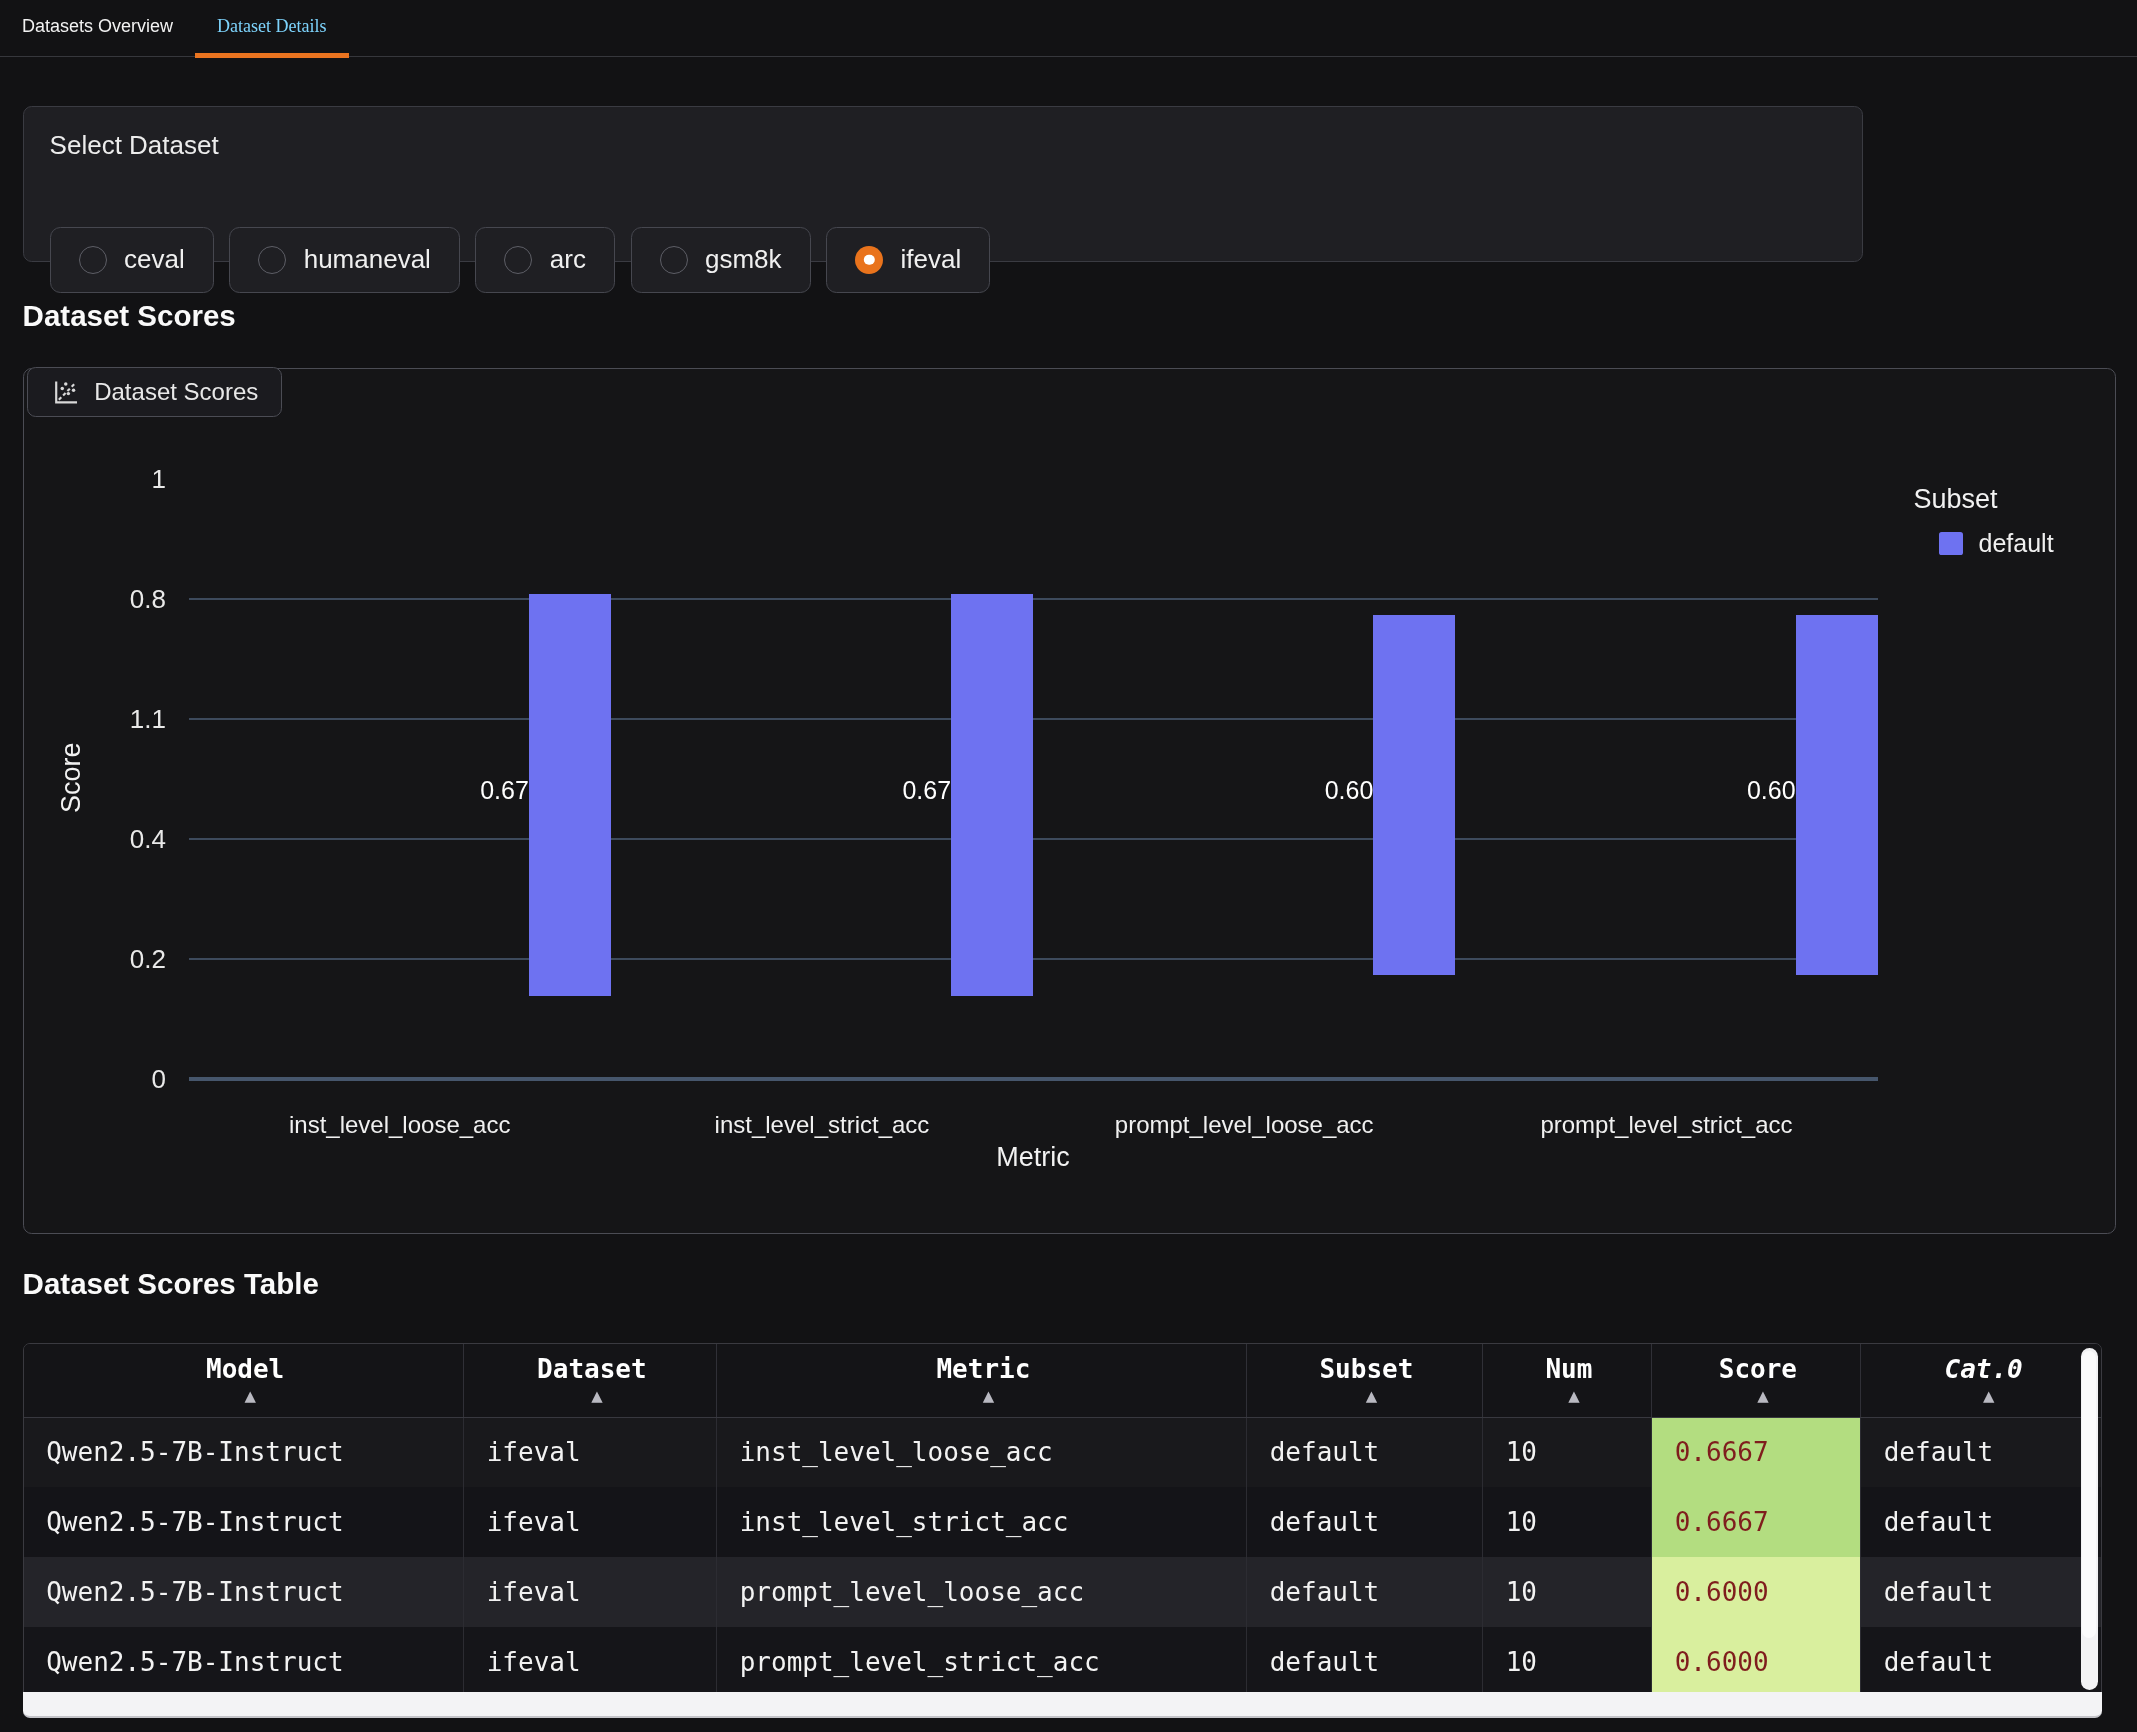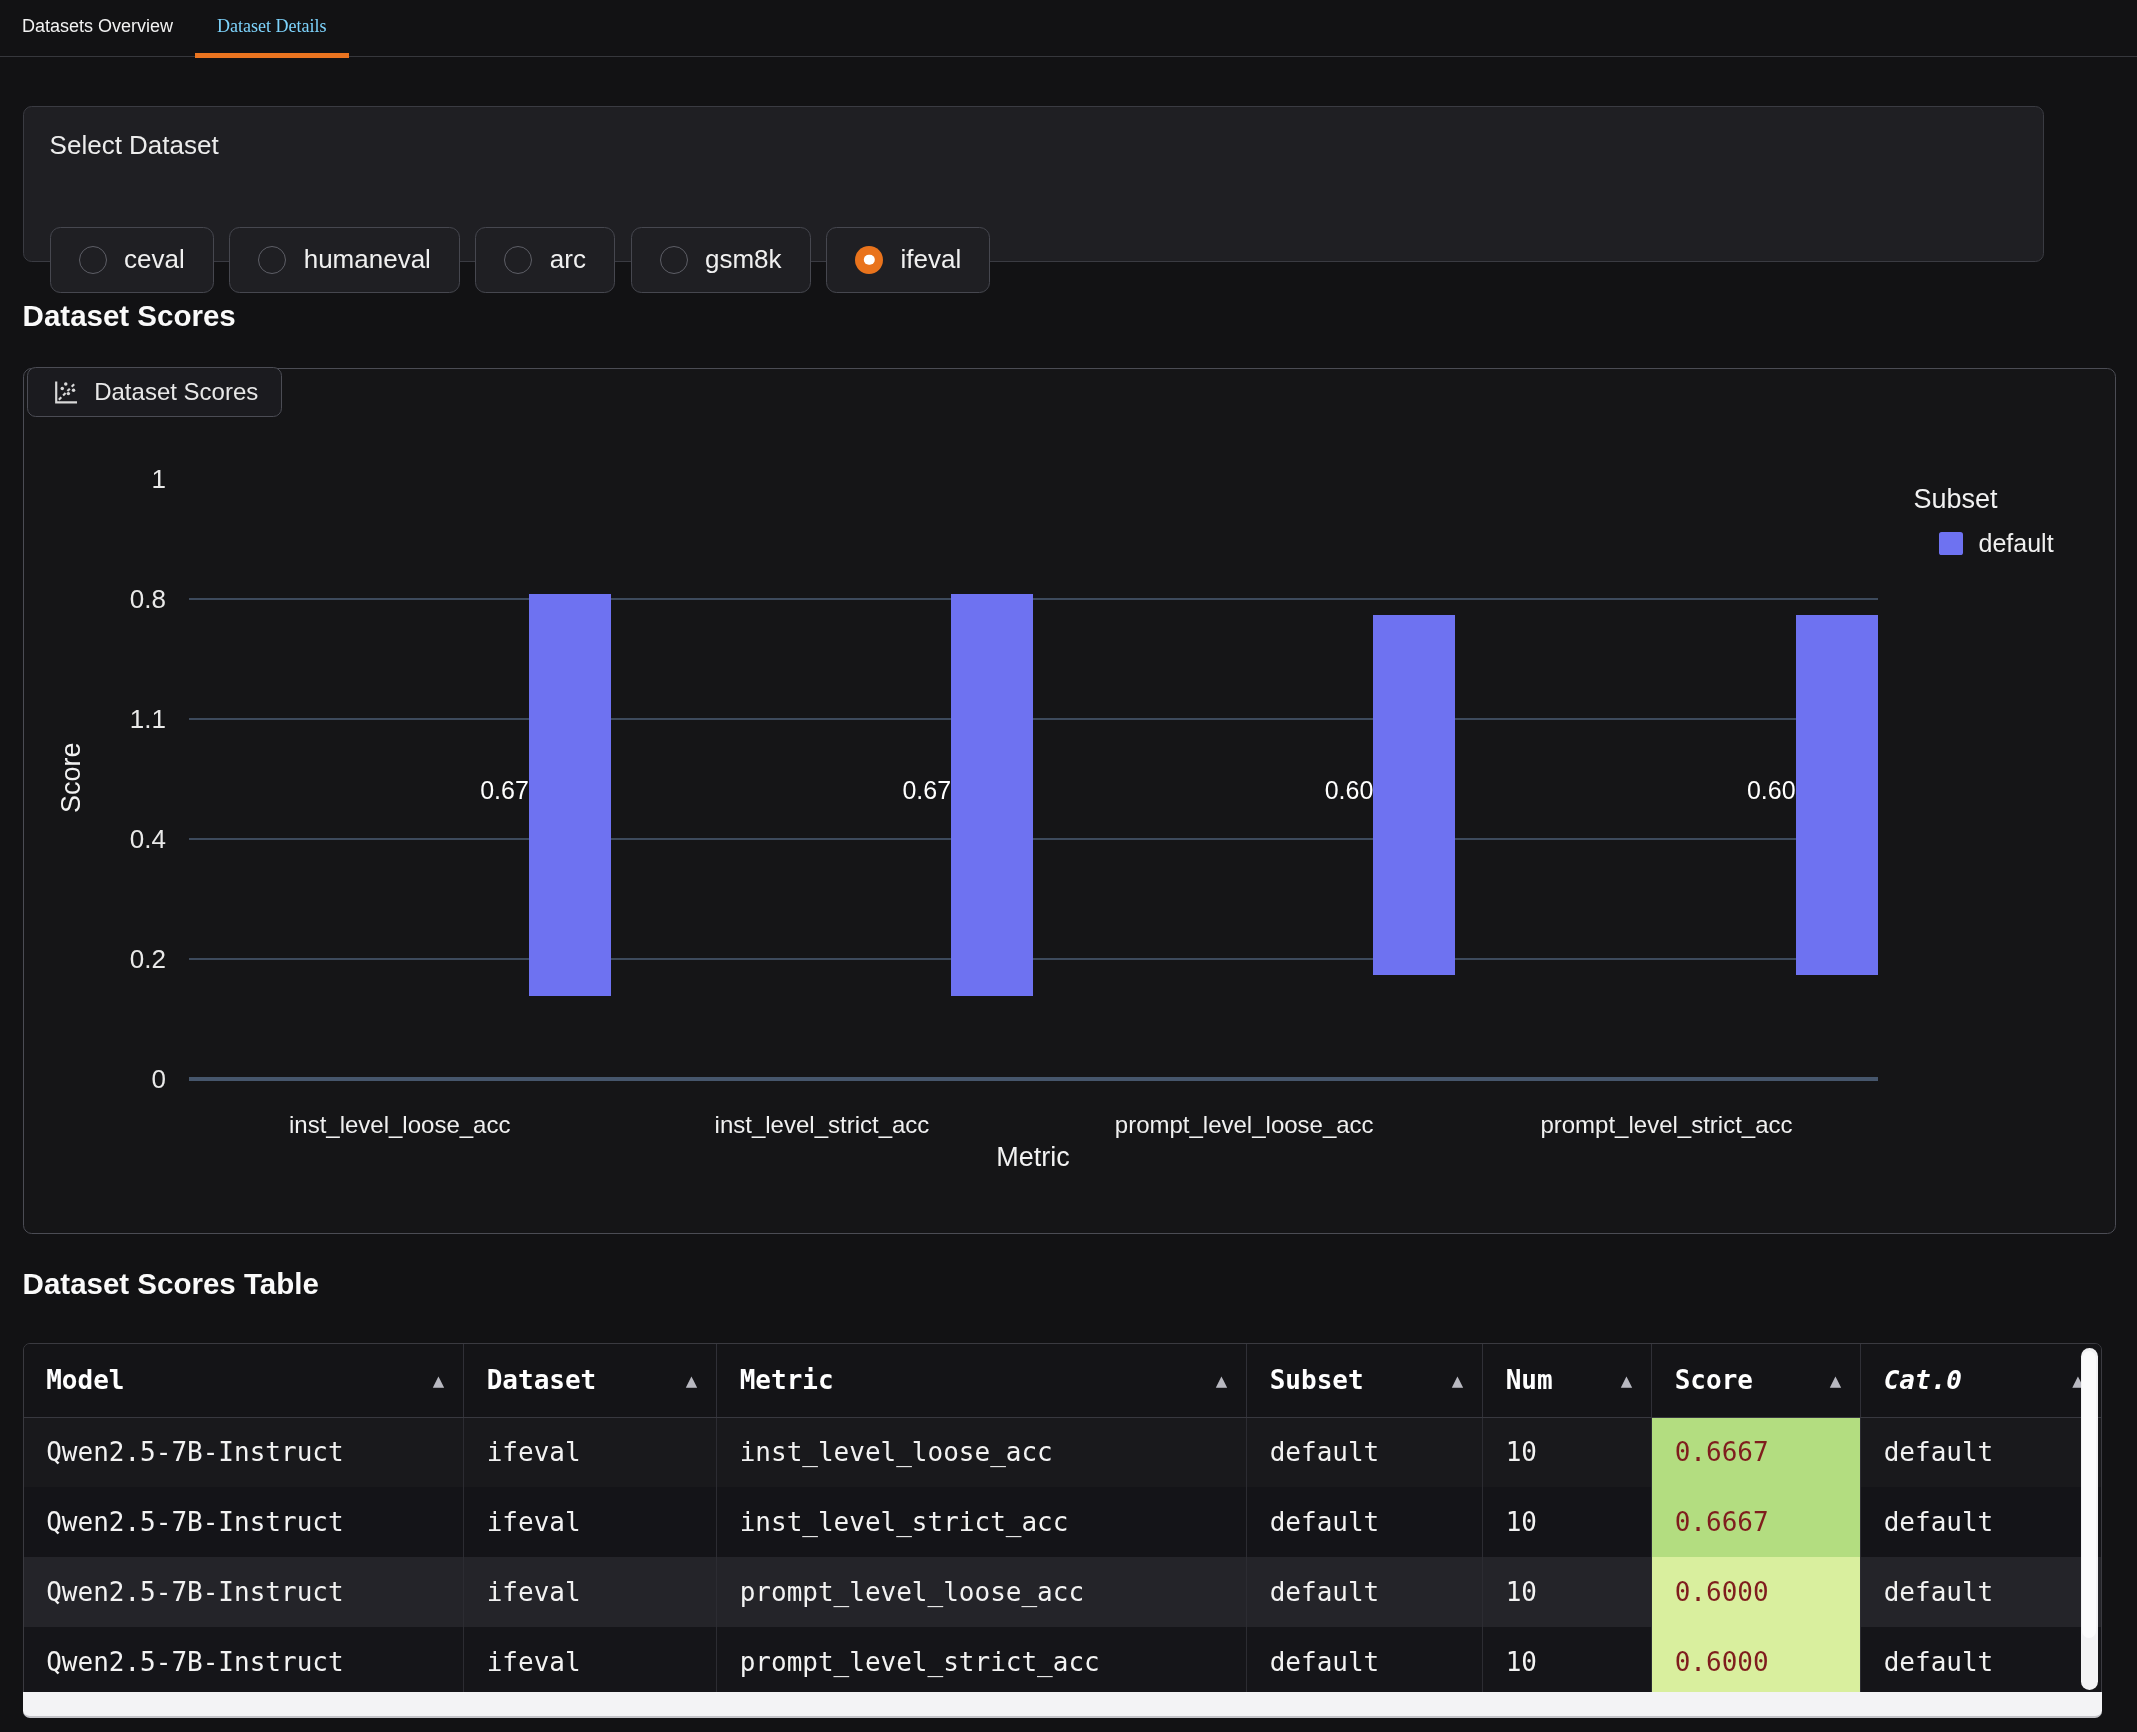--- a/index.html
+++ b/index.html
@@ -5,21 +5,21 @@
   * { margin:0; padding:0; box-sizing:border-box; }
   html,body { width:2138px; height:1733px; background:#121214; font-family:"Liberation Sans","DejaVu Sans",sans-serif; color:#ececec; overflow:hidden; }
   .page { position:relative; width:2138px; height:1733px; }
 
   
   .tabbar { position:absolute; left:0; top:0; width:2138px; height:57px; border-bottom:1.7px solid #36373c; display:flex; align-items:stretch; background:#121214; }
   .tab { display:flex; align-items:center; padding:0 22px; font-size:18px; color:#f2f2f2; cursor:pointer; border-bottom:5.2px solid transparent; margin-bottom:-1.7px; }
   .tab.active { color:#7dd3fc; border-bottom-color:#ea7420; font-weight:400;font-family:Liberation Serif, serif; }
 
   
-  .select-panel { position:absolute; left:22.6px; top:106px; width:2021px; height:156px; background:#1f1f23; border:1.7px solid #3a3b42; border-radius:8.7px; padding:22.6px 26px; }
+  .select-panel { position:absolute; left:22.6px; top:106px; width:1840px; height:156px; background:#1f1f23; border:1.7px solid #3a3b42; border-radius:8.7px; padding:22.6px 26px; }
   .select-label { font-size:26px; color:#ececec; }
   .options-row { display:flex; gap:15.6px; margin-top:21px; }
   .radio-option { display:flex; align-items:center; gap:17.4px; height:66px; padding:0 28px; border:1.7px solid #46474f; border-radius:10.4px; background:#1f1f23; font-size:26px; color:#f0f0f0; cursor:pointer;margin-top:45px; }
   .radio-circle { width:28px; height:28px; border-radius:50%; border:1.7px solid #5d5e66; background:transparent; position:relative; flex:0 0 auto; }
   .radio-option.selected .radio-circle { border:none; background:#e9731c; }
   .radio-option.selected .radio-circle::after { content:""; position:absolute; left:50%; top:50%; width:10.4px; height:10.4px; border-radius:50%; background:#ffffff; transform:translate(-50%,-50%); }
 
   
   .section-heading { position:absolute; left:22.6px; font-size:29.5px; font-weight:bold; color:#fafafa; }
   #scores-heading { top:299px; }
@@ -53,21 +53,21 @@
   .legend-entry { display:flex; align-items:center; gap:15.6px; margin-top:14px; margin-left:26px; cursor:pointer; }
   .legend-swatch { width:23.5px; height:23.5px; border-radius:2.6px; background:#6e72f1; }
   .legend-label { font-size:25px; color:#f0f0f0; }
 
   
   .table-wrap { position:absolute; left:22.6px; top:1343px; width:2079px; height:351px; border:1.7px solid #3a3a40; border-radius:7px 7px 0 0; overflow:hidden; background:#141417; }
   table { border-collapse:collapse; table-layout:fixed; width:2079px; font-family:"DejaVu Sans Mono","Liberation Mono",monospace; }
   col.c-model{width:440px;} col.c-dataset{width:253px;} col.c-metric{width:530px;} col.c-subset{width:236px;} col.c-num{width:169px;} col.c-score{width:209px;} col.c-cat0{width:242px;}
   th { height:73px; font-size:26px; font-weight:bold; color:#ffffff; text-align:left; padding:0 19px 0 22.6px; background:#141417; border-right:1.7px solid #303037; border-bottom:1.7px solid #38383f; cursor:pointer; }
   th:last-child { border-right:none;font-style:italic; }
-  .th-inner { display:flex; align-items:center; justify-content:space-between; }
+  .th-inner { display:flex; align-items:center; justify-content:space-between;flex-direction:column; }
   .sort-icon { font-size:19px; color:#b9b9c1; margin-left:10.4px; }
   td { height:70px; font-size:26px; color:#f2f2f2; padding:0 19px 0 22.6px; border-right:1.7px solid #2c2c32; white-space:nowrap; overflow:hidden; }
   td:last-child { border-right:none; }
   tbody tr:nth-child(1) { background:#19191c; }
   tbody tr:nth-child(2) { background:#141418; }
   tbody tr:nth-child(3) { background:#242429; }
   tbody tr:nth-child(4) { background:#151519; }
   td.score-cell { color:#7f1d1d; }
 
   .v-scrollbar { position:absolute; right:2.6px; top:4.3px; width:17.4px; height:342px; background:#f2f2f4; border-radius:8.7px; cursor:pointer; }

